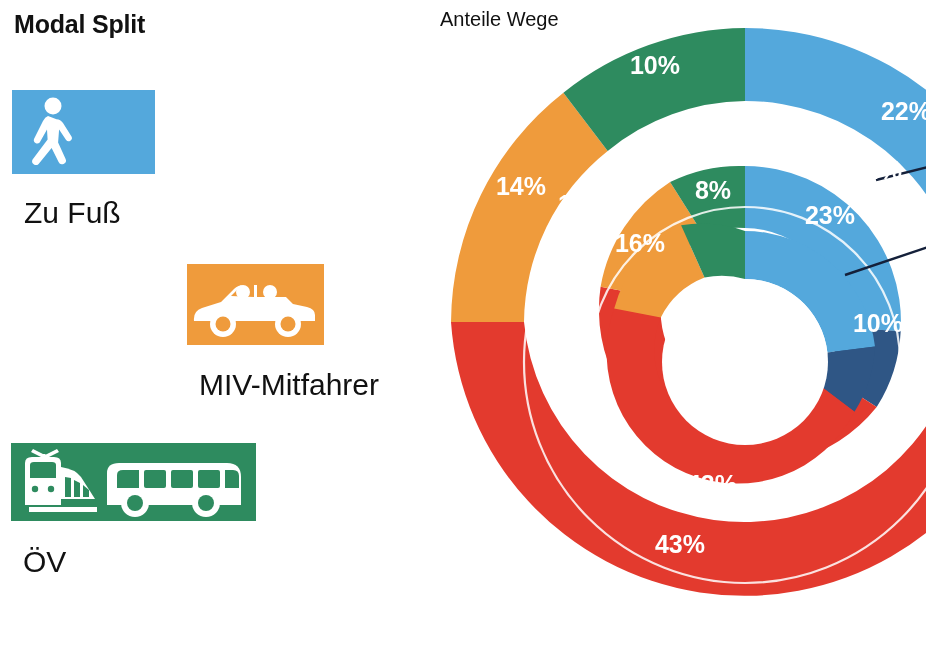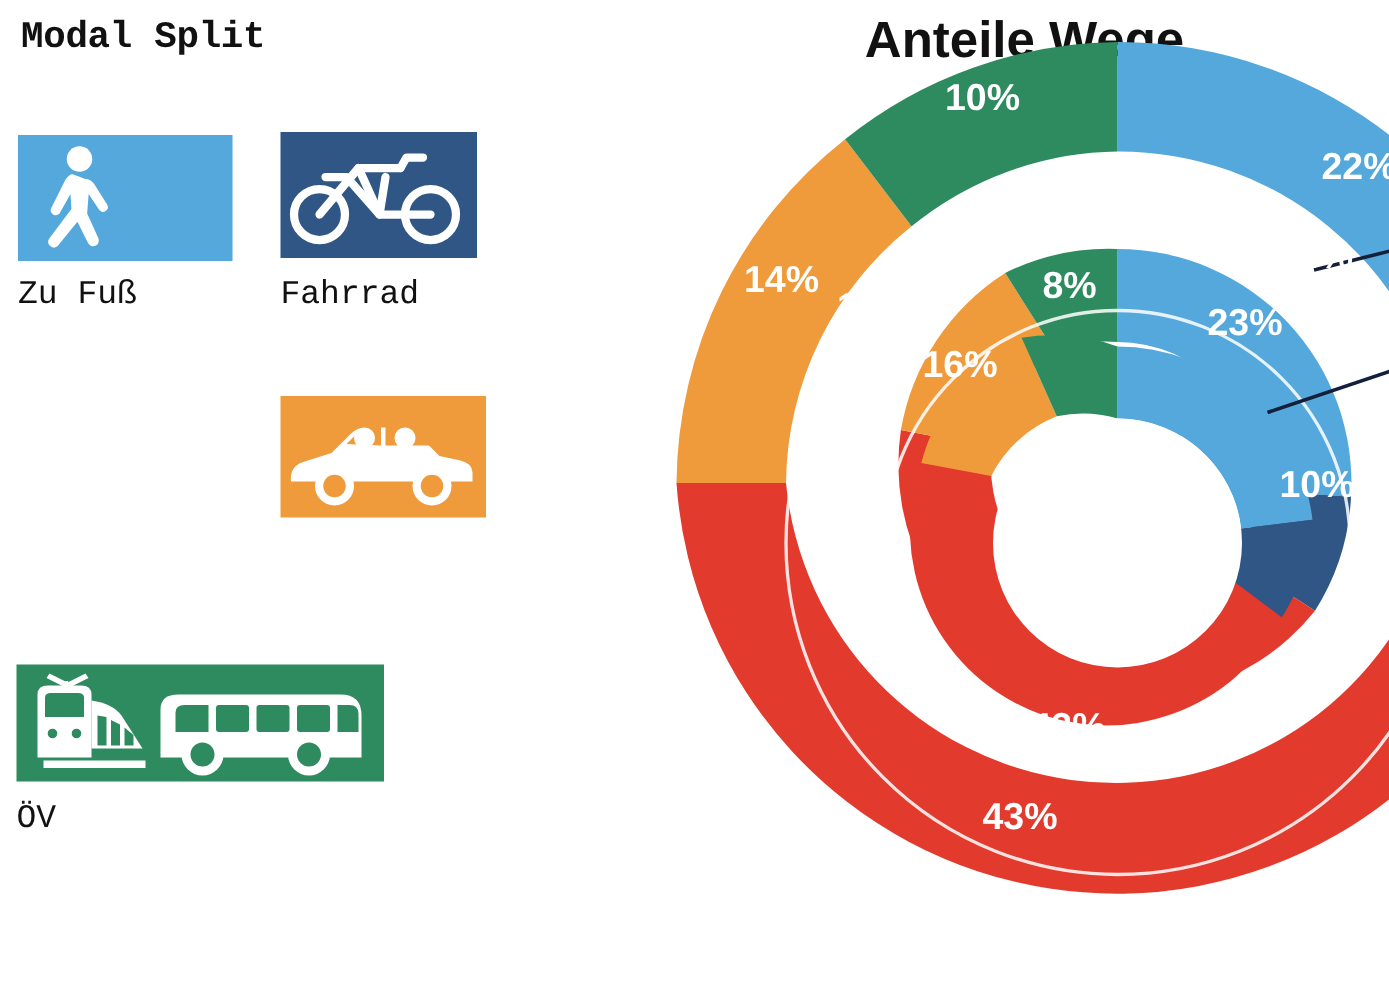--- a/index.html
+++ b/index.html
@@ -16,21 +16,20 @@
     font-family: "Liberation Sans", sans-serif;
     color: #1a1a1a;
   }
 
   
   #legend-panel {
     position: absolute;
     left: 0; top: 0;
     width: 440px;
     height: 672px;
-    font-family: Liberation Mono, monospace;
   }
 
   #modal-split-title {
     position: absolute;
     left: 14px;
     top: 10px;
     font-size: 25px;
     font-weight: bold;
     letter-spacing: -0.2px;
     color: #111111;
@@ -41,25 +40,26 @@
 
   .legend-swatch {
     position: relative;
     box-sizing: border-box;
     overflow: hidden;
   }
   .legend-swatch svg { display: block; width: 100%; height: 100%; }
 
   .legend-label {
     position: absolute;
-    left: 0;
-    font-size: 22px;
+    left: 12px;
+    font-size: 30px;
     color: #111111;
     white-space: nowrap;
     font-weight: normal;
+    margin-top: 12px;
   }
 
   
   #legend-walk   { left: 12px;  top: 90px;  }
   #legend-bike   { left: 187px; top: 88px;  }
   #legend-cardrv { left: 12px;  top: 264px; }
   #legend-carpas { left: 187px; top: 264px; }
   #legend-pt     { left: 11px;  top: 443px; }
 
   #legend-walk   .legend-swatch { width: 143px; height: 84px; background: #54a8dc; }
@@ -80,25 +80,23 @@
     left: 440px; top: 0;
     width: 486px;
     height: 672px;
   }
 
   #chart-title {
     position: absolute;
     left: 0;
     top: 8px;
     width: 486px;
-    text-align: center;
-    font-size: 34px;
+    font-size: 20px;
     color: #111111;
     white-space: nowrap;
-    font-weight: bold;
   }
 
   #donut-wrap {
     position: absolute;
     left: 0; top: 0;
     width: 486px;
     height: 639px;
   }
   #donut-svg {
     position: absolute;
@@ -142,36 +140,20 @@
       <svg viewBox="0 0 143 84" preserveAspectRatio="none" aria-hidden="true">
         <g fill="#ffffff">
           <circle cx="41" cy="16" r="8.5"></circle>
           <path d="M36 26 q-3 1 -5 5 l-9 18 a3.4 3.4 0 0 0 5.7 3.4 l7.3 -13 l0.6 10 l-15 20 a3.8 3.8 0 0 0 6 4.5 l13 -16 l7 14 a3.8 3.8 0 0 0 7 -3 l-7.5 -16.5 l1 -13 l7 10.5 a3.2 3.2 0 0 0 5.4 -3.4 l-8.5 -13.5 q-2.5 -3.6 -6.5 -3.8 z"></path>
         </g>
       </svg>
     </div>
     <div class="legend-label">Zu Fuß</div>
   </div>
 
-  <div class="legend-item" id="legend-bike">
-    <div class="legend-swatch">
-      <svg viewBox="0 0 131 84" preserveAspectRatio="none" aria-hidden="true">
-        <g fill="none" stroke="#ffffff" stroke-width="5.5" stroke-linecap="round" stroke-linejoin="round">
-          <circle cx="26" cy="55" r="17"></circle>
-          <circle cx="100" cy="55" r="17"></circle>
-          <path d="M26 55 L52 24 L80 24"></path>
-          <path d="M52 24 L66 55 L100 55"></path>
-          <path d="M66 55 L44 30 L30 30"></path>
-          <path d="M80 24 L84 17 L95 17"></path>
-          <path d="M66 55 L70 30"></path>
-        </g>
-      </svg>
-    </div>
-    <div class="legend-label">Fahrrad</div>
-  </div>
 
 
   <div class="legend-item" id="legend-carpas">
     <div class="legend-swatch">
       <svg viewBox="0 0 137 81" preserveAspectRatio="none" aria-hidden="true">
         <g fill="#ffffff">
           <path d="M7 57 q-1 -10 8 -13 l19 -6 l13 -13 q4 -4 10 -4 l23 0 q7 0 12 5 l14 14 l14 3 q8 2 8 8 l0 6 l-121 0 z"></path>
         </g>
         <g fill="#ef9b3c">
           <path d="M44 32 l10 -10 q2 -2 5 -2 l8 0 l0 13 z"></path>
@@ -182,20 +164,21 @@
           <circle cx="83" cy="28" r="7"></circle>
           <circle cx="36" cy="60" r="13"></circle>
           <circle cx="101" cy="60" r="13"></circle>
         </g>
         <g fill="#ef9b3c">
           <circle cx="36" cy="60" r="7.5"></circle>
           <circle cx="101" cy="60" r="7.5"></circle>
         </g>
       </svg>
     </div>
+    <div class="legend-label">MIV-Mitfahrer</div>
   </div>
 
   <div class="legend-item" id="legend-pt">
     <div class="legend-swatch">
       <svg viewBox="0 0 245 78" preserveAspectRatio="none" aria-hidden="true">
 
         <g fill="#ffffff">
           <path d="M14 20 q0 -6 7 -6 l22 0 q7 0 7 6 l0 42 l-36 0 z"></path>
           <path d="M50 24 q14 2 20 10 l14 22 l-34 0 z"></path>
           <path d="M18 64 l68 0 l0 5 l-68 0 z"></path>

